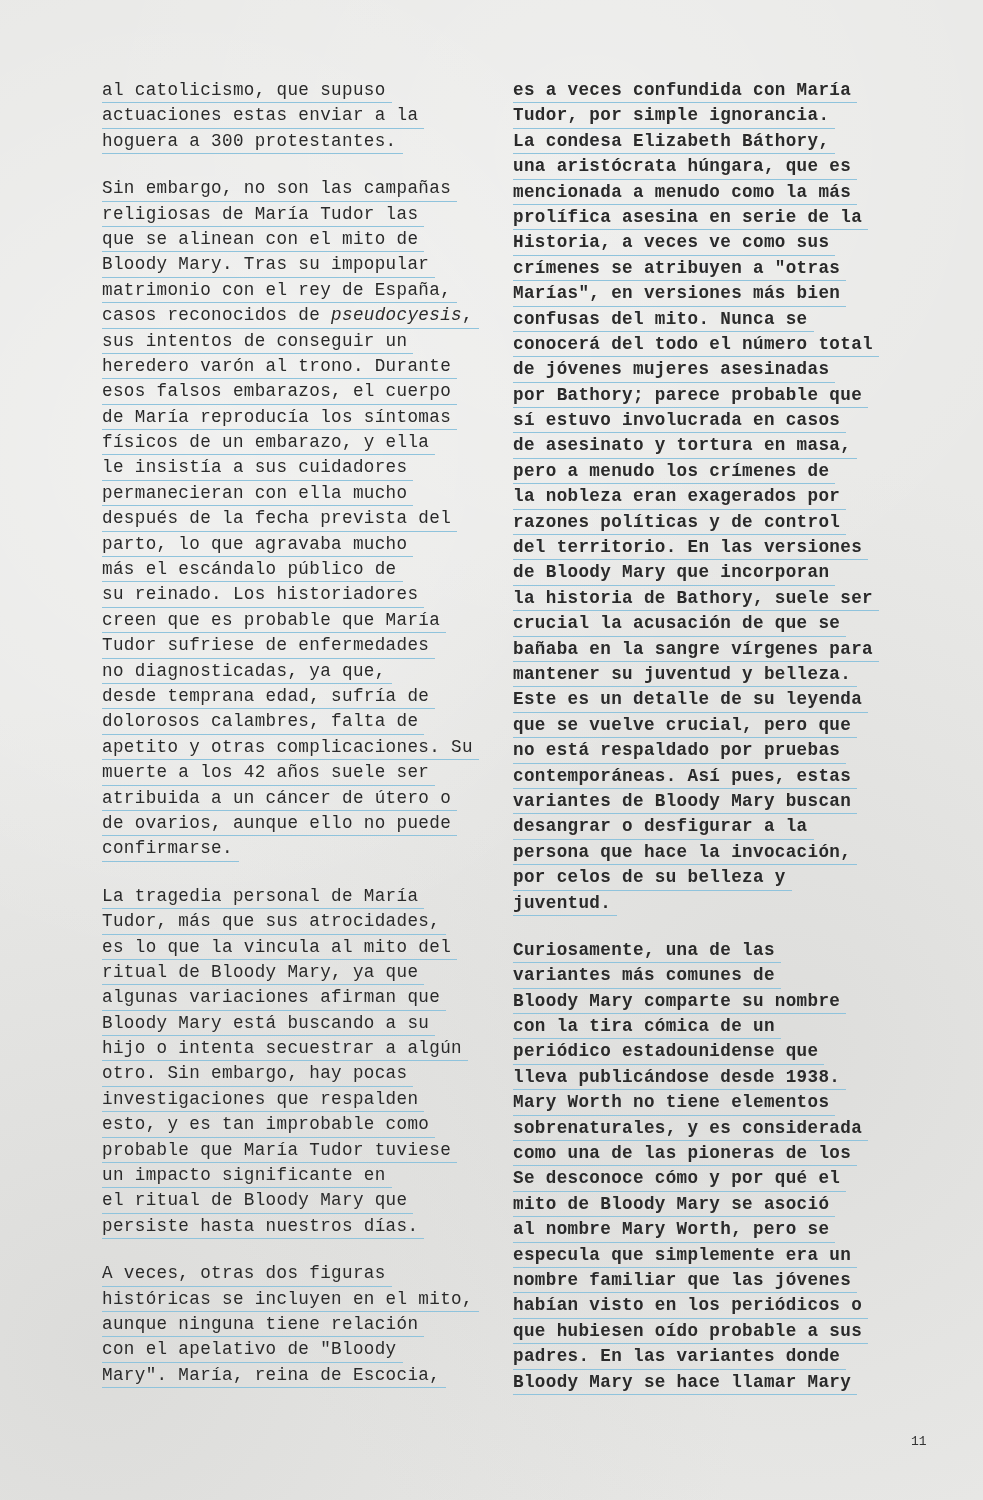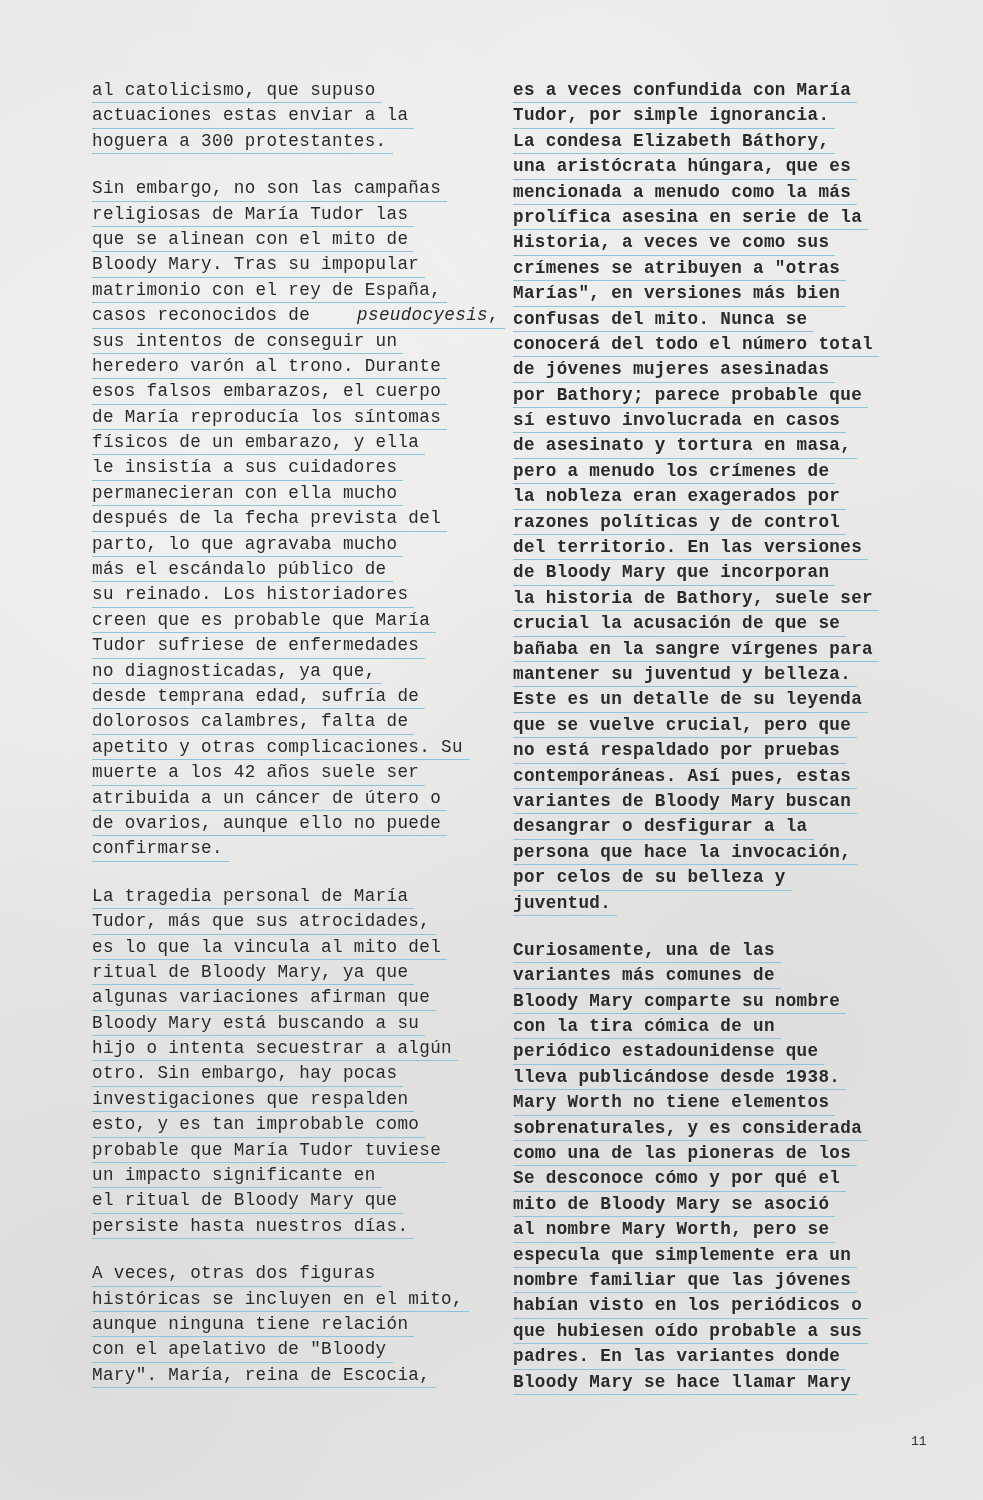--- a/index.html
+++ b/index.html
@@ -18,21 +18,21 @@
         radial-gradient(circle at 60% 10%, rgba(255,255,255,0.25) 0, rgba(255,255,255,0) 35%),
         radial-gradient(circle at 10% 90%, rgba(190,190,188,0.3) 0, rgba(190,190,188,0) 40%);
       font-family: "Liberation Mono", "DejaVu Sans Mono", monospace;
       color: #2a2a2a;
     }
     .column {
       position: absolute;
       top: 78px;
       width: 400px;
     }
-    .col-left { left: 92px; }
+    .col-left { left: 102px; }
     .col-right { left: 513px; font-weight: bold; }
     .para {
       margin: 0 0 22px 0;
     }
     .line {
       display: inline-block;
       font-size: 17.6px;
       line-height: 25.4px;
       height: 25.4px;
       white-space: pre;
@@ -47,21 +47,21 @@
       height: 25.4px;
     }
     .page-number {
       position: absolute;
       left: 911px;
       top: 1434px;
       font-family: "Liberation Mono", "DejaVu Sans Mono", monospace;
       font-size: 13px;
       color: #333;
     }
-    em { font-style: italic; margin-left: 36px; }
+    em { font-style: italic; }
   </style>
 </head>
 <body>
 
 <div class="column col-left" id="col-0">
     <div class="para">
       <div class="line-wrap"><span class="line">al catolicismo, que supuso</span></div>
       <div class="line-wrap"><span class="line">actuaciones estas enviar a la</span></div>
       <div class="line-wrap"><span class="line">hoguera a 300 protestantes.</span></div>
     </div>

